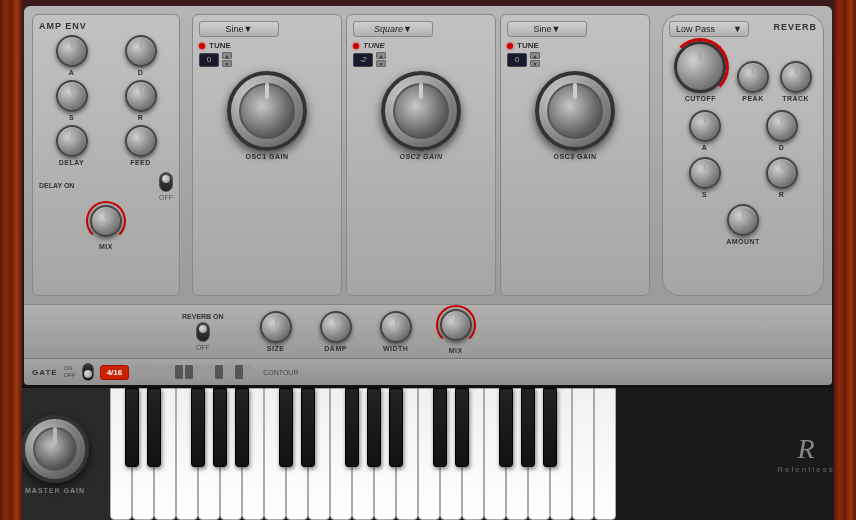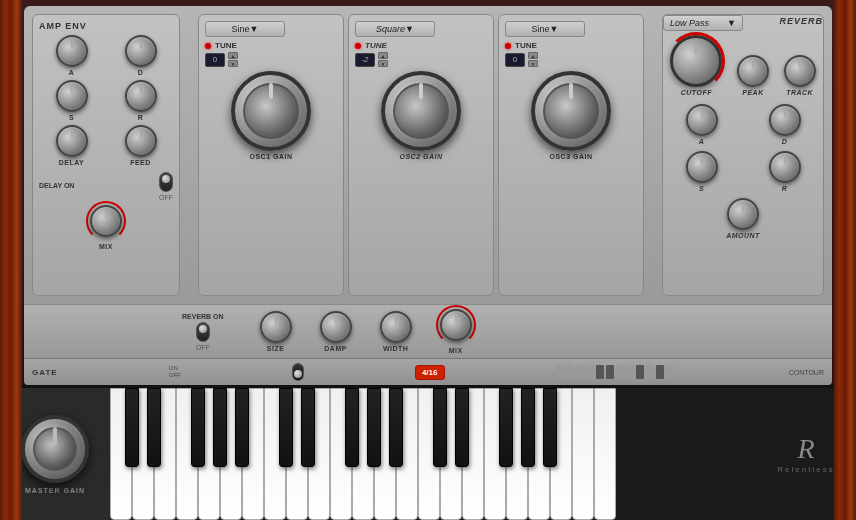--- a/index.html
+++ b/index.html
@@ -120,22 +120,22 @@
       justify-content: center;
       font-size: 5px;
       color: #333;
       cursor: pointer;
     }
 
     
     .filter-section {
       width: 160px;
       background: linear-gradient(180deg, #c0c0c0, #a0a0a0);
-      border-radius: 6px;
-      font-style: italic;
+      border-radius: 18px;
+      padding: 6px;
     }
 
     .filter-dropdown {
       background: linear-gradient(180deg, #d0d0d0, #b0b0b0);
       border: 1px solid #888;
       border-radius: 3px;
       padding: 2px 6px;
       font-size: 9px;
       color: #222;
       display: flex;
@@ -282,21 +282,20 @@
     }
 
     
     .gate-section {
       background: linear-gradient(180deg, #a8a8a8, #888);
       padding: 4px 12px;
       display: flex;
       align-items: center;
       gap: 8px;
       border-top: 1px solid #777;
-      justify-content: space-between;
     }
 
     .gate-label {
       font-size: 8px;
       font-weight: bold;
       color: #333;
       letter-spacing: 1px;
     }
 
     .gate-toggle {
@@ -489,21 +488,21 @@
       align-items: center;
       gap: 12px;
       background: linear-gradient(180deg, #b0b0b0, #989898);
       padding: 4px 8px;
       border-top: 1px solid #888;
     }
 
     
     .upper-controls {
       display: flex;
-      gap: 18px;
+      gap: 12px;
       padding: 8px;
       background: linear-gradient(180deg, #b5b5b5, #9a9a9a);
       border-radius: 6px 6px 0 0;
       flex: 1;
     }
 
     .osc-area {
       display: flex;
       gap: 4px;
       flex: 1;

